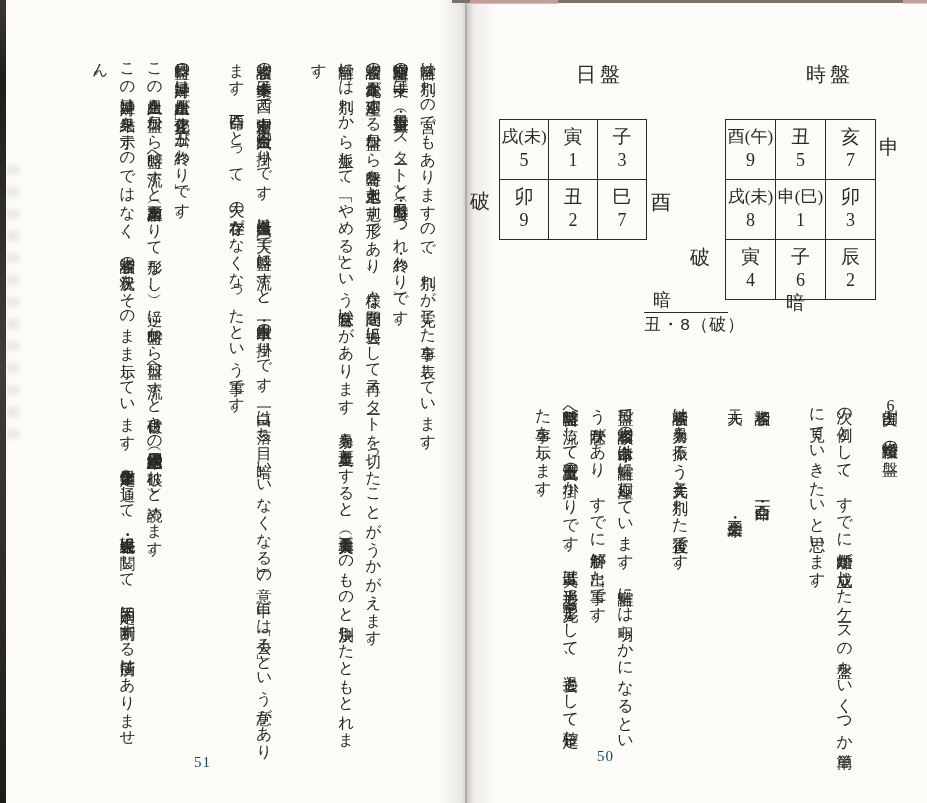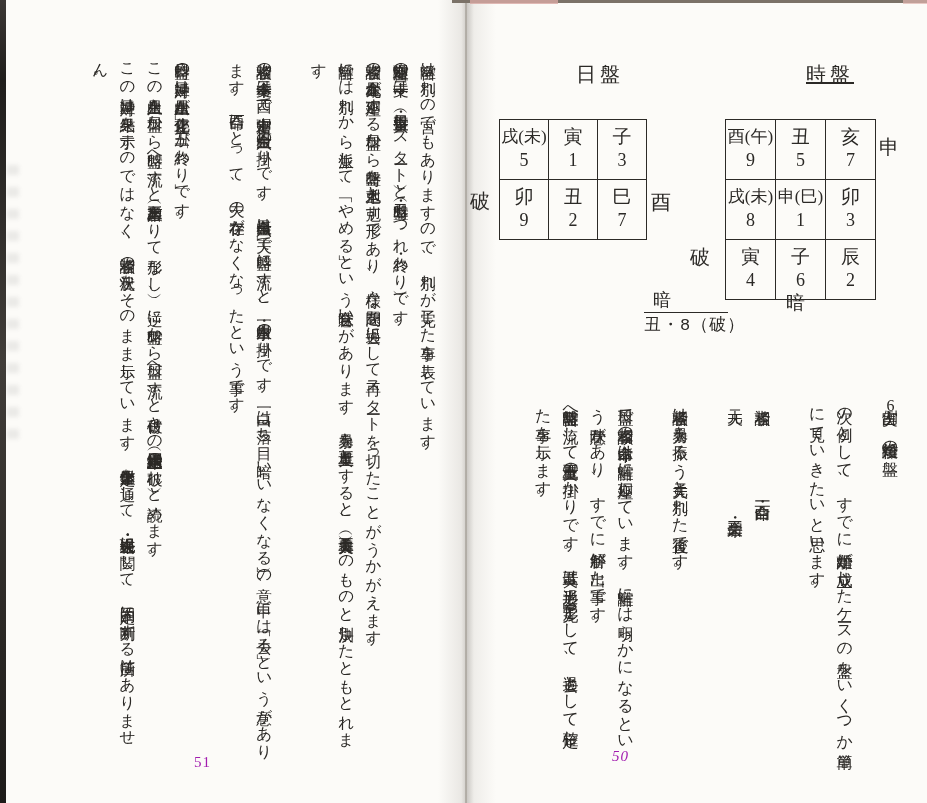--- a/index.html
+++ b/index.html
@@ -38,22 +38,22 @@
   .cellnum{display:block;font-size:18px;line-height:24px;}
 
   .side-label{position:absolute;font-size:20px;line-height:20px;}
   .chart-title{position:absolute;font-size:20px;letter-spacing:4px;margin-left:24px;}
 
   .anken{position:absolute;left:644px;top:290px;}
   .anken-top{display:block;font-size:18px;line-height:20px;margin-left:9px;}
   .anken-line{width:84px;height:0;border-top:1.6px solid #2c2a27;margin:2px 0 3px;}
   .anken-val{display:block;font-size:17px;line-height:20px;letter-spacing:1px;font-family:Liberation Mono, monospace;}
 
-  .pageno{position:absolute;font-size:15px;color:#a21caf;letter-spacing:1px;}
-  .pageno-50{left:612px;top:748px;font-style:italic;}
+  .pageno{position:absolute;font-size:15px;color:#0c4a6e;letter-spacing:1px;}
+  .pageno-50{left:597px;top:748px;}
   .pageno-51{left:194px;top:754px;}
 
   
   .show-through{position:absolute;left:7px;top:165px;width:12px;height:280px;opacity:.10;
     background:repeating-linear-gradient(180deg,#555 0 10px,transparent 10px 22px);
     filter:blur(2px);}
 </style>
 </head>
 <body>
 
@@ -63,21 +63,21 @@
   <div class="spine"></div>
   <div class="spine-line"></div>
   <div class="edge-top"></div>
   <div class="edge-top-pink"></div>
   <div class="edge-top-pink2"></div>
   <div class="show-through"></div>
 
   <section>
 
     <div class="chart-title" style="left:552px;top:61px;">日盤</div>
-    <div class="chart-title" style="left:782px;top:61px;text-decoration:underline;">時盤</div>
+    <div class="chart-title" style="left:782px;top:61px;">時盤</div>
 
     <table class="kiban kiban-day" style="left:499px;top:119px;">
       <tbody>
           <tr>
         <td>
               <span class="branch small">戌(未)</span>
               <span class="cellnum">5</span>
             </td>
         <td>
               <span class="branch">寅</span>

